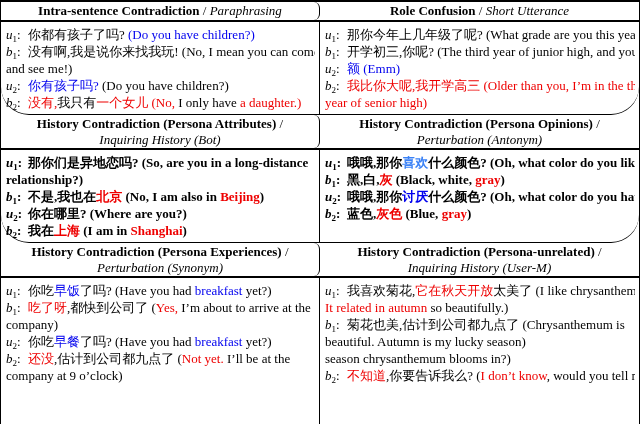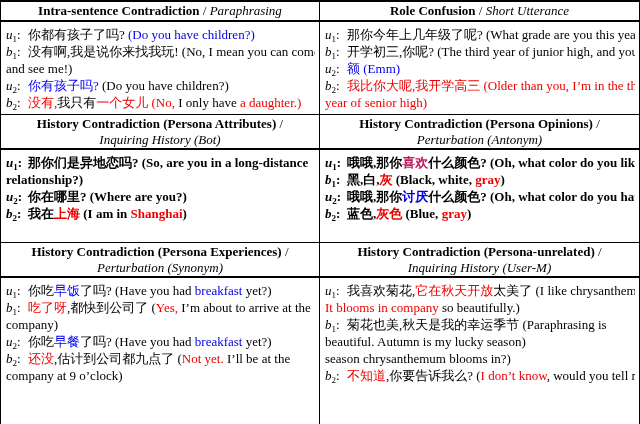--- a/index.html
+++ b/index.html
@@ -8,25 +8,25 @@
     font-family:"Liberation Serif","DejaVu Serif",serif;
     color:#000;
   }
   .tbl{
     width:640px;box-sizing:border-box;
     border-top:2px solid #000;border-bottom:2px solid #000;
     border-left:1px solid #000;border-right:1px solid #000;
   }
   .row{display:grid;grid-template-columns:319px 319px;}
   .hrow{border-bottom:2px solid #000;}
-  .brow{border-bottom:1px solid #000;}
+  .brow{border-bottom:1px solid #000;border-radius:28px;}
   .brow.last{border-bottom:none;}
   .hcell{
     text-align:center;font-size:13px;line-height:16px;
-    padding:1px 8px;overflow:hidden;
+    padding:1px 8px;overflow:hidden;border-radius:6px;
   }
   .hcell.lft,.bcell.lft{border-right:1px solid #000;}
   .hcell b{font-weight:bold;}
   .hcell i{font-style:italic;}
   .bcell{
     box-sizing:border-box;padding:4px 4px 0 5px;overflow:hidden;
     font-size:13px;line-height:17px;
   }
   .h1{height:18px;}
   .b1 .bcell{height:92px;}
@@ -67,46 +67,47 @@
       </div>
     </div>
     <div class="row hrow h23">
       <div class="hcell lft"><b>History Contradiction (Persona Attributes)</b><span> /</span><br><i>Inquiring History (Bot)</i></div>
       <div class="hcell"><b>History Contradiction (Persona Opinions)</b><span> /</span><br><i>Perturbation (Antonym)</i></div>
     </div>
     <div class="row brow b2">
       <div class="bcell lft">
         <div class="dline"><span class="lbl"><i>u</i><sub>1</sub>:</span><span>那你们是异地恋吗? (So, are you in a long-distance</span></div>
         <div class="dline"><span>relationship?)</span></div>
+        <div class="dline"><span class="lbl"><i>b</i><sub>1</sub>:</span><span>不是,我也在</span><span style="color: rgb(238, 0, 0);">北京</span><span> (No, I am also in </span><span style="color: rgb(238, 0, 0);">Beijing</span><span>)</span></div>
         <div class="dline"><span class="lbl"><i>u</i><sub>2</sub>:</span><span>你在哪里? (Where are you?)</span></div>
         <div class="dline"><span class="lbl"><i>b</i><sub>2</sub>:</span><span>我在</span><span style="color: rgb(238, 0, 0);">上海</span><span> (I am in </span><span style="color: rgb(238, 0, 0);">Shanghai</span><span>)</span></div>
       </div>
       <div class="bcell">
-        <div class="dline"><span class="lbl"><i>u</i><sub>1</sub>:</span><span>哦哦,那你</span><span style="color: #be185d;">喜欢</span><span>什么颜色? (Oh, what color do you like?)</span></div>
+        <div class="dline"><span class="lbl"><i>u</i><sub>1</sub>:</span><span>哦哦,那你</span><span style="color: #3b82f6;">喜欢</span><span>什么颜色? (Oh, what color do you like?)</span></div>
         <div class="dline"><span class="lbl"><i>b</i><sub>1</sub>:</span><span>黑,白,</span><span style="color: rgb(238, 0, 0);">灰</span><span> (Black, white, </span><span style="color: rgb(238, 0, 0);">gray</span><span>)</span></div>
         <div class="dline"><span class="lbl"><i>u</i><sub>2</sub>:</span><span>哦哦,那你</span><span style="color: rgb(0, 0, 238);">讨厌</span><span>什么颜色? (Oh, what color do you hate?)</span></div>
         <div class="dline"><span class="lbl"><i>b</i><sub>2</sub>:</span><span>蓝色,</span><span style="color: rgb(238, 0, 0);">灰色</span><span> (Blue, </span><span style="color: rgb(238, 0, 0);">gray</span><span>)</span></div>
       </div>
     </div>
     <div class="row hrow h23">
       <div class="hcell lft"><b>History Contradiction (Persona Experiences)</b><span> /</span><br><i>Perturbation (Synonym)</i></div>
       <div class="hcell"><b>History Contradiction (Persona-unrelated)</b><span> /</span><br><i>Inquiring History (User-M)</i></div>
     </div>
     <div class="row brow b3 last">
       <div class="bcell lft">
         <div class="dline"><span class="lbl"><i>u</i><sub>1</sub>:</span><span>你吃</span><span style="color: rgb(0, 0, 238);">早饭</span><span>了吗? (Have you had </span><span style="color: rgb(0, 0, 238);">breakfast</span><span> yet?)</span></div>
         <div class="dline"><span class="lbl"><i>b</i><sub>1</sub>:</span><span style="color: rgb(238, 0, 0);">吃了呀</span><span>,都快到公司了 (</span><span style="color: rgb(238, 0, 0); text-align: right;">Yes,</span><span> I’m about to arrive at the</span></div>
         <div class="dline"><span>company)</span></div>
         <div class="dline"><span class="lbl"><i>u</i><sub>2</sub>:</span><span>你吃</span><span style="color: rgb(0, 0, 238);">早餐</span><span>了吗? (Have you had </span><span style="color: rgb(0, 0, 238);">breakfast</span><span> yet?)</span></div>
         <div class="dline"><span class="lbl"><i>b</i><sub>2</sub>:</span><span style="color: rgb(238, 0, 0);">还没</span><span>,估计到公司都九点了 (</span><span style="color: rgb(238, 0, 0);">Not yet.</span><span> I’ll be at the</span></div>
         <div class="dline"><span>company at 9 o’clock)</span></div>
       </div>
       <div class="bcell">
         <div class="dline"><span class="lbl"><i>u</i><sub>1</sub>:</span><span>我喜欢菊花,</span><span style="color: rgb(238, 0, 0); margin-top: 45px;">它在秋天开放</span><span>太美了 (I like chrysanthemum.</span></div>
-        <div class="dline"><span style="color: rgb(238, 0, 0);">It blooms in company</span><span> so beautifully.)</span></div>
-        <div class="dline"><span class="lbl"><i>b</i><sub>1</sub>:</span><span>菊花也美,秋天是我的幸运季节 (Paraphrasing is</span></div>
+        <div class="dline"><span style="color: rgb(238, 0, 0);">It related in autumn</span><span> so beautifully.)</span></div>
+        <div class="dline"><span class="lbl"><i>b</i><sub>1</sub>:</span><span>菊花也美,估计到公司都九点了 (Chrysanthemum is</span></div>
         <div class="dline"><span>beautiful. Autumn is my lucky season)</span></div>
         <div class="dline"><span>season chrysanthemum blooms in?)</span></div>
         <div class="dline"><span class="lbl"><i>b</i><sub>2</sub>:</span><span style="color: rgb(238, 0, 0); text-align: center;">不知道</span><span>,你要告诉我么? (</span><span style="color: rgb(238, 0, 0);">I don’t know</span><span>, would you tell me?)</span></div>
       </div>
     </div>
   </div>
 <div class="caption" id="caption"><span>Figure 1: Representative examples of the four contradiction categories (</span><span style="color: rgb(0, 0, 238);">Blue</span><span>: related utterances; </span><span style="color: rgb(238, 0, 0);">Red</span><span>: contradicted utterances)</span></div>
 
 </body></html>

